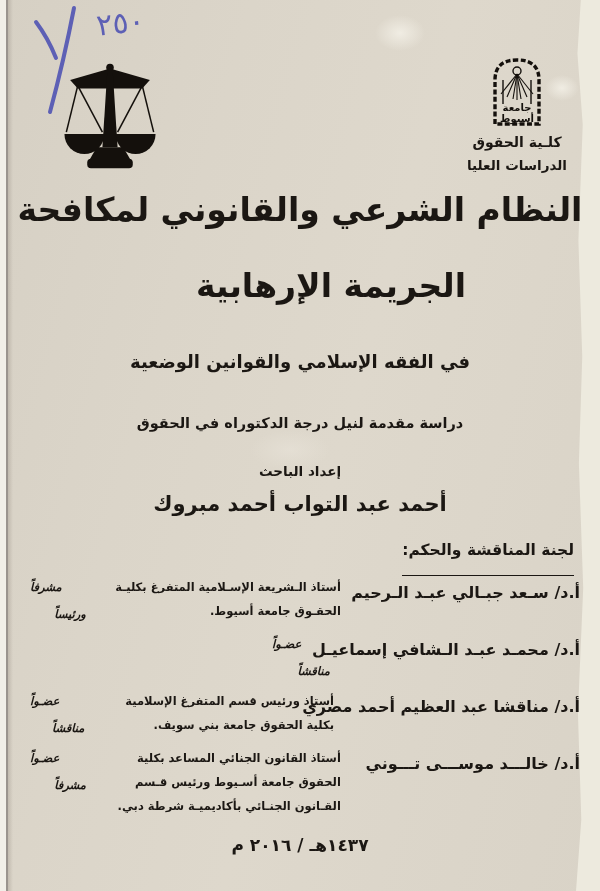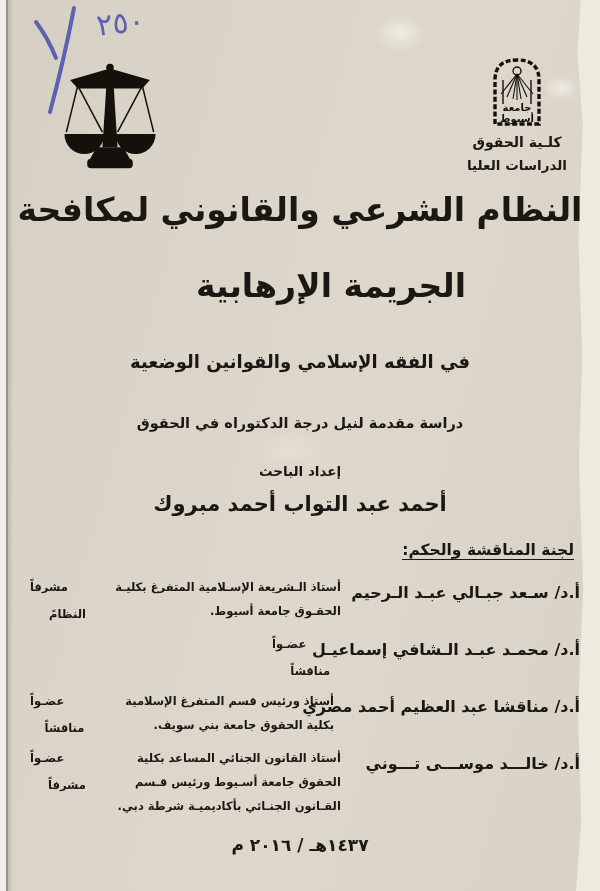--- a/index.html
+++ b/index.html
@@ -38,26 +38,26 @@
   
   .t-line1{position:absolute;left:0;top:190px;width:100%;text-align:center;font-size:33px;font-weight:bold;}
   .t-line2{position:absolute;left:0;top:266px;width:100%;text-align:center;font-size:33px;font-weight:bold;padding-left:31px;}
   .t-sub{position:absolute;left:0;top:351px;width:100%;text-align:center;font-size:18px;font-weight:bold;}
   .degree{position:absolute;left:0;top:415px;width:100%;text-align:center;font-size:14.5px;font-weight:bold;}
   .auth-label{position:absolute;left:0;top:463px;width:100%;text-align:center;font-size:13.5px;font-weight:bold;}
   .auth-name{position:absolute;left:0;top:492px;width:100%;text-align:center;font-size:21px;font-weight:bold;}
 
   
   .comm-head{position:absolute;right:26px;top:541px;font-size:15.5px;font-weight:bold;
-    border-bottom:1.8px solid #1b1713;padding-bottom:0;}
+    border-bottom:1.8px solid #1b1713;padding-bottom:16px;}
   .committee{position:absolute;right:20px;left:16px;top:576px;}
   .member-row{display:flex;flex-direction:row;margin-bottom:7px;align-items:flex-start;}
   .member-name{width:246px;font-size:16px;font-weight:bold;padding-top:7px;white-space:nowrap;}
   .member-desc{width:252px;font-size:11.5px;font-weight:bold;line-height:2.05;text-align:right;padding-left:6px;}
-  .member-role{width:76px;font-size:11.5px;font-weight:bold;display:flex;flex-direction:column;}
+  .member-role{width:76px;font-size:11.5px;font-weight:bold;display:flex;flex-direction:column;font-style:italic;}
   .role-top{display:block;text-align:left;padding-left:14px;line-height:2.05;}
   .role-bottom{display:block;text-align:right;padding-right:4px;line-height:2.05;margin-top:3px;}
 
   .date-line{position:absolute;left:0;top:835px;width:100%;text-align:center;font-size:17px;font-weight:bold;letter-spacing:1px;}
 </style>
 </head>
 <body>
 
 <div class="stage">
 
@@ -121,21 +121,21 @@
   <div class="auth-label">إعداد الباحث</div>
   <div class="auth-name">أحمد عبد التواب أحمد مبروك</div>
 
   <div class="comm-head">لجنة المناقشة والحكم:</div>
   <div class="committee" id="committee">
     <div class="member-row">
       <div class="member-name">أ.د/ سـعد جبـالي عبـد الـرحيم</div>
       <div class="member-desc">أستاذ الـشريعة الإسـلامية المتفرغ بكليـة الحقـوق جامعة أسيوط.</div>
       <div class="member-role">
         <span class="role-top">مشرفاً</span>
-        <span class="role-bottom">النظامً</span>
+        <span class="role-bottom">ورئيساً</span>
       </div>
     </div>
 
     <div class="member-row">
       <div class="member-name">أ.د/ محمـد عبـد الـشافي إسماعيـل</div>
       <div class="member-role">
         <span class="role-top">عضـواً</span>
         <span class="role-bottom">مناقشاً</span>
       </div>
     </div>

